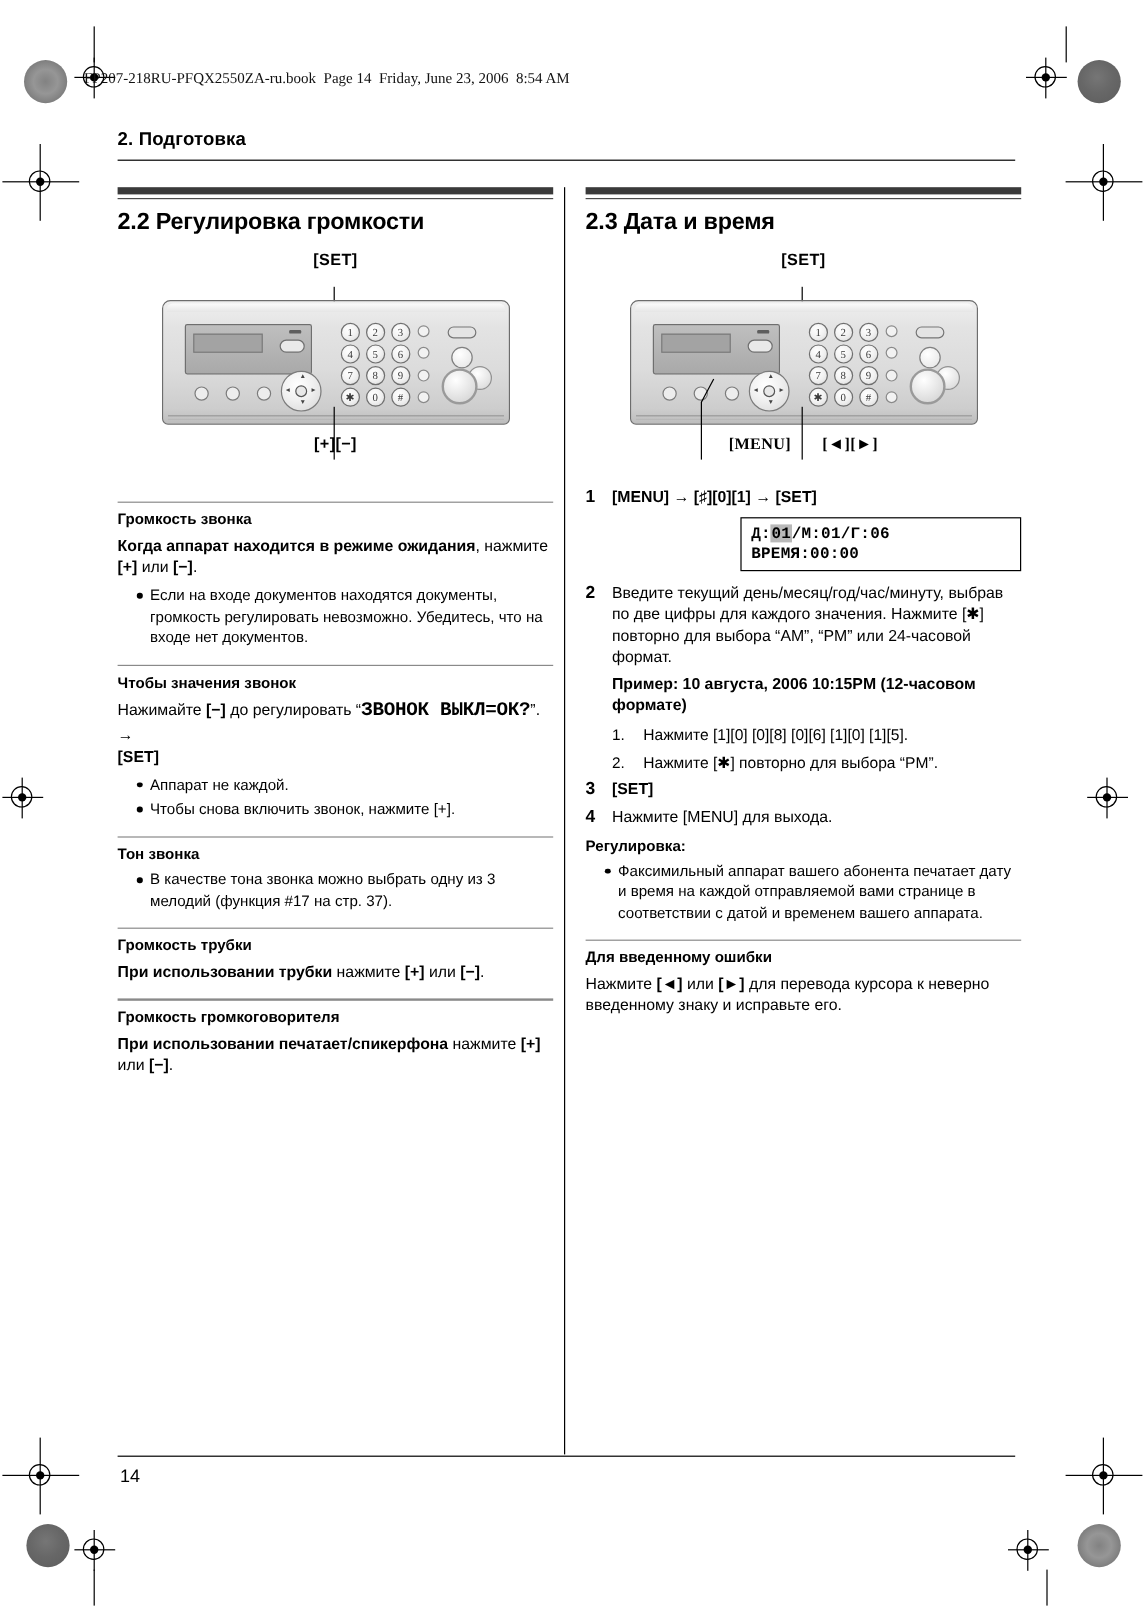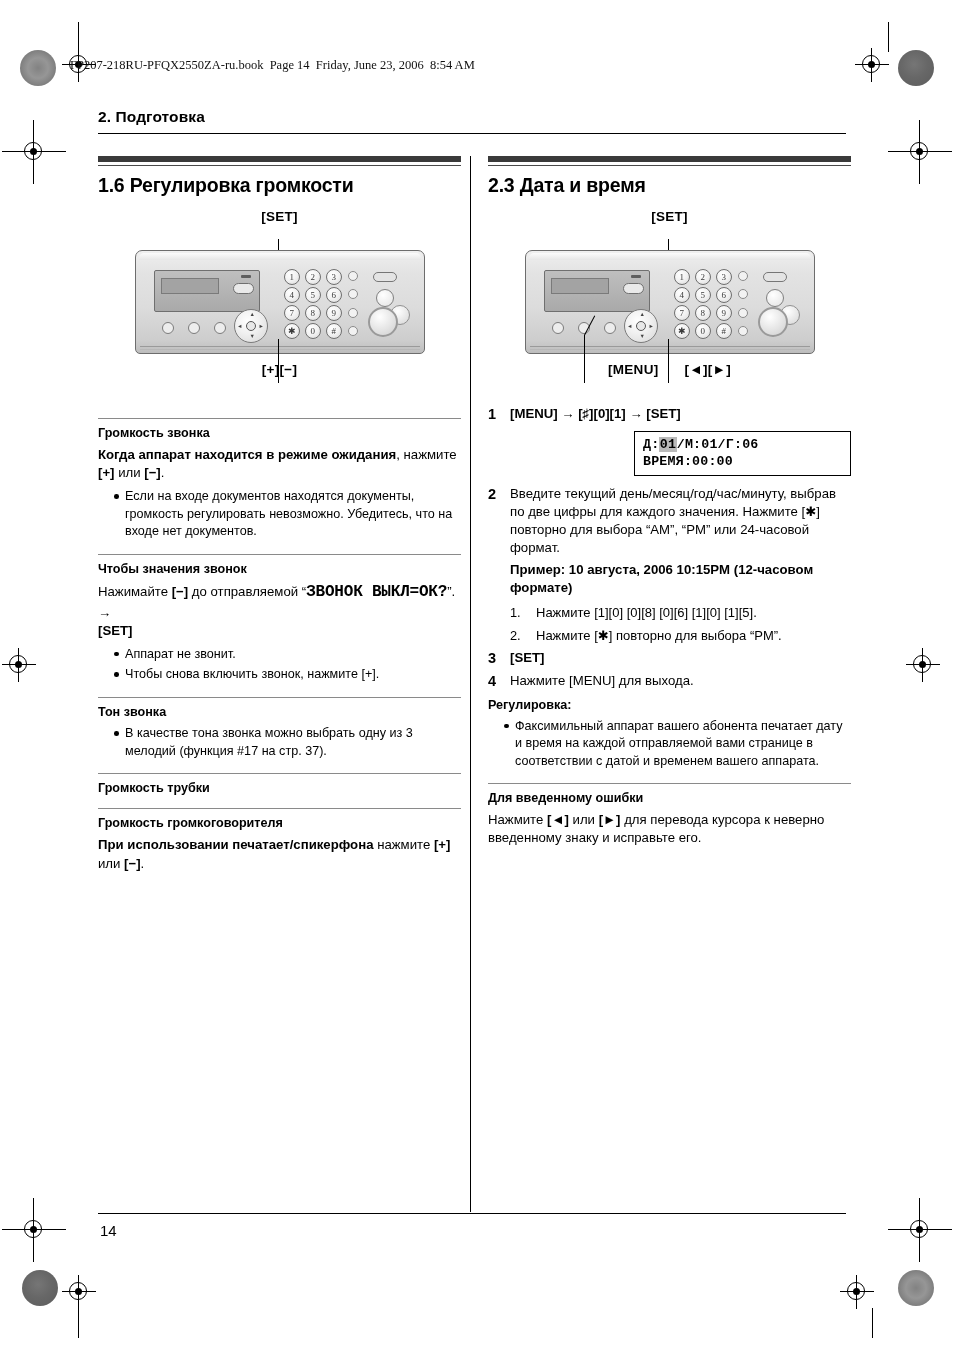--- a/index.html
+++ b/index.html
@@ -383,21 +383,21 @@
     line-height: 1.38;
   }
   .substep .c {
     flex: 1;
     font-size: 13px;
     line-height: 1.38;
   }
 
   .lcdbox {
     margin: 7px 0 9px auto;
-    width: 217px;
+    width: 234px;
     border: 1.4px solid #000;
     padding: 4px 8px 5px 8px;
     box-sizing: border-box;
     background: #fff;
   }
   .lcdbox .line {
     font-family: "Liberation Mono", monospace;
     font-size: 13.3px;
     font-weight: bold;
     line-height: 1.28;
@@ -483,21 +483,21 @@
   <div class="filehdr">FP207-218RU-PFQX2550ZA-ru.book  Page 14  Friday, June 23, 2006  8:54 AM</div>
   <div class="chapter">2. Подготовка</div>
   <div class="chapter-rule"></div>
 
   <div class="col-divider"></div>
 
   <div class="col col-left">
 
     <div class="sec-bar"></div>
     <div class="sec-bar-thin"></div>
-    <div class="sec-title">1.6 Регулировка громкости</div>
+    <div class="sec-title">2.2 Регулировка громкости</div>
 
     <div class="fig" style="height:196px;">
       <div class="fig-callout" style="margin-top:8px;">[SET]</div>
       <div class="lead" style="left:180px; top:30px; height:16px;"></div>
       <div class="lead-d" style="left:180px; top:46px; width:72px; transform:rotate(63deg);"></div>
 
       <div class="device" style="margin-top:26px;">
         <div class="top-shade"></div>
         <div class="lcd-frame">
           <div class="lcd-screen"></div>
@@ -550,34 +550,35 @@
 
     <div class="hrule"></div>
     <div class="sub">Громкость звонка</div>
     <p class="t"><b>Когда аппарат находится в режиме ожидания</b><span>, нажмите </span><span class="kb">[+]</span><span> или </span><span class="kb">[−]</span><span>.</span></p>
     <ul class="bul">
       <li>Если на входе документов находятся документы, громкость регулировать невозможно. Убедитесь, что на входе нет документов.</li>
     </ul>
 
     <div class="hrule"></div>
     <div class="sub">Чтобы значения звонок</div>
-    <p class="t"><span>Нажимайте </span><span class="kb">[−]</span><span> до отправляемой “</span><span class="mono">ЗВОНОК ВЫКЛ=ОК?</span><span>”. </span><span>→</span><br><span class="kb">[SET]</span></p>
+    <p class="t"><span>Нажимайте </span><span class="kb">[−]</span><span> до регулировать “</span><span class="mono">ЗВОНОК ВЫКЛ=ОК?</span><span>”. </span><span>→</span><br><span class="kb">[SET]</span></p>
     <ul class="bul">
-      <li>Аппарат не звонит.</li>
+      <li>Аппарат не каждой.</li>
       <li>Чтобы снова включить звонок, нажмите [+].</li>
     </ul>
 
     <div class="hrule"></div>
     <div class="sub">Тон звонка</div>
     <ul class="bul">
       <li>В качестве тона звонка можно выбрать одну из 3 мелодий (функция #17 на стр. 37).</li>
     </ul>
 
     <div class="hrule"></div>
     <div class="sub">Громкость трубки</div>
+    <p class="t"><b>При использовании трубки</b><span> нажмите </span><span class="kb">[+]</span><span> или </span><span class="kb">[−]</span><span>.</span></p>
 
     <div class="hrule"></div>
     <div class="sub">Громкость громкоговорителя</div>
     <p class="t"><b>При использовании печатает/спикерфона</b><span> нажмите </span><span class="kb">[+]</span><span> или </span><span class="kb">[−]</span><span>.</span></p>
   </div>
 
   <div class="col col-right">
 
     <div class="sec-bar"></div>
     <div class="sec-bar-thin"></div>
@@ -631,21 +632,21 @@
         <div class="rbtn-sm"></div>
         <div class="rbtn-mid"></div>
         <div class="rbtn-big"></div>
         <div class="base-line"></div>
         <div class="base-line2"></div>
       </div>
 
       <div class="lead" style="left:96px; top:126px; height:48px;"></div>
       <div class="lead-d" style="left:96px; top:126px; width:22px; transform:rotate(-62deg);"></div>
       <div class="lead" style="left:180px; top:130px; height:44px;"></div>
-      <div style="display:flex; justify-content:center; gap:26px; margin-top:8px;">
+      <div style="display:flex; justify-content:center; gap:26px; margin-top:8px;font-family:Liberation Serif, serif;">
         <span class="fig-callout">[MENU]</span>
         <span class="fig-callout">[◄][►]</span>
       </div>
     </div>
 
     <div class="step">
       <div class="n">1</div>
       <div class="c kb">[MENU] → [♯][0][1] → [SET]</div>
     </div>
 

